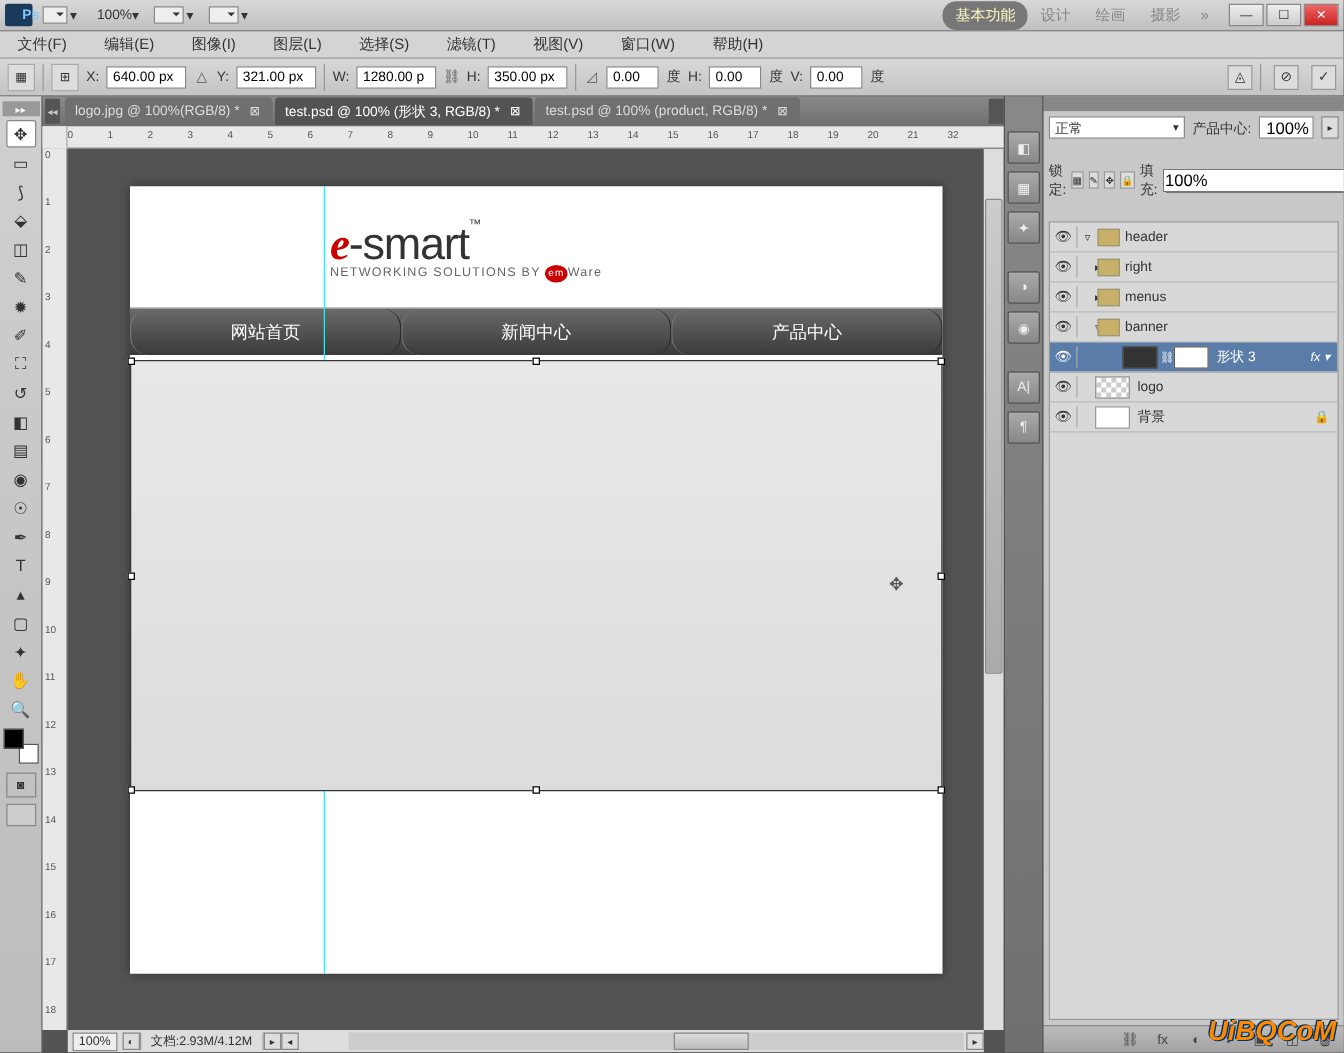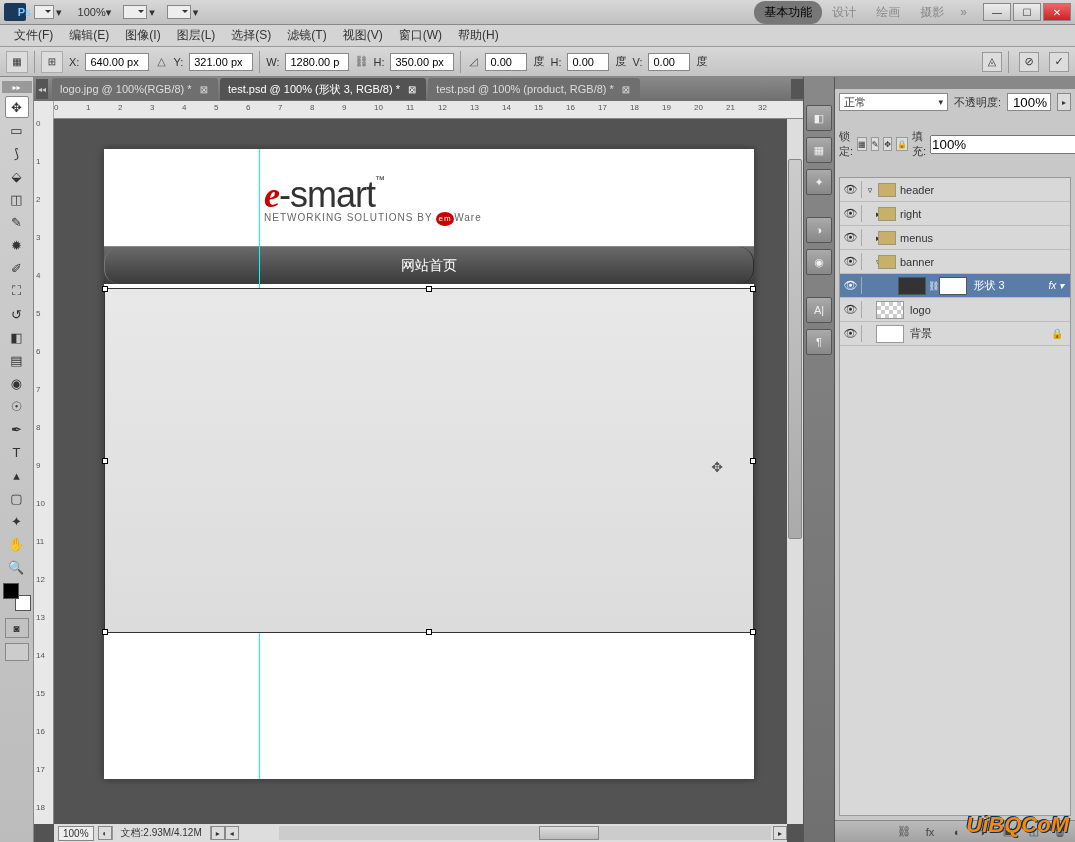--- a/index.html
+++ b/index.html
@@ -7,27 +7,27 @@
 
 
 .app-bar { height: 25px; background: linear-gradient(#d8d8d8,#c0c0c0); border-bottom: 1px solid #888; display: flex; align-items: center; padding: 0 4px; }
 .app-bar .ps-logo { width: 22px; height: 18px; background: #1a3a5c; color: #7ec8ff; display: flex; align-items: center; justify-content: center; font-weight: bold; font-size: 11px; border-radius: 2px; margin-right: 8px; padding-left: 19px; }
 .app-bar .ctrl { margin-right: 12px; font-size: 11px; color: #333; display: flex; align-items: center; }
 .app-bar .dd { width: 20px; height: 14px; border: 1px solid #888; background: #eee; margin-right: 2px; position: relative; }
 .app-bar .dd::after { content:""; position:absolute; right:2px; top:4px; border:3px solid transparent; border-top-color:#333; }
 .app-bar .zoom { margin-left: 4px; }
 .app-bar .spacer { flex: 1; }
 .app-bar .mode-tab { padding: 3px 10px; font-size: 12px; color: #888; }
-.app-bar .mode-tab.active { background: #777; color: #000000; border-radius: 11px; }
+.app-bar .mode-tab.active { background: #777; color: #fef9c3; border-radius: 11px; }
 .winbtns { display: flex; gap: 2px; margin-left: 10px; }
 .winbtn { width: 28px; height: 18px; border: 1px solid #888; background: linear-gradient(#eee,#ccc); display:flex;align-items:center;justify-content:center;font-size:10px;}
 .winbtn.close { background: linear-gradient(#e66,#c22); color: #fff; }
 
 
-.menu-bar { height: 22px; background: #d4d4d4; border-bottom: 1px solid #999; display: flex; align-items: center; padding: 0 6px; gap: 0; }
+.menu-bar { height: 22px; background: #d4d4d4; border-bottom: 1px solid #999; display: flex; align-items: center; padding: 0 6px; gap: 14px; }
 .menu-bar span { padding: 2px 8px; font-size: 12px; cursor: default; }
 
 
 .options-bar { height: 30px; background: linear-gradient(#d8d8d8,#c4c4c4); border-bottom: 1px solid #888; display: flex; align-items: center; padding: 0 6px; gap: 6px; font-size: 11px; }
 .opt-icon { width: 22px; height: 22px; border: 1px solid #aaa; background: #ddd; display:flex;align-items:center;justify-content:center; font-size:10px;}
 .opt-input { background: #fff; border: 1px solid #888; height: 18px; padding: 0 4px; font-size: 11px; width: 64px; }
 .opt-input.sm { width: 42px; }
 .link-ic { width: 12px; height: 18px; display:flex;align-items:center;justify-content:center;color:#555;}
 .options-bar .spacer { flex: 1; }
 .commit-btn { width: 20px; height: 20px; border: 1px solid #999; background:#ddd; display:flex;align-items:center;justify-content:center; margin-left:4px;}
@@ -309,20 +309,22 @@
         </div>
       <div class="canvas-scroll">
         <div class="canvas">
           <div class="guide-v"></div>
           <div class="logo-area">
             <div class="logo"><span class="e">e</span><span>-</span><span>smart</span><span class="tm">™</span></div>
             <div class="tagline"><span>NETWORKING SOLUTIONS BY </span><span class="em">em</span><span>Ware</span></div>
           </div>
           <div class="nav">
             <div class="nav-item">网站首页</div>
+            <div class="nav-item">新闻中心</div>
+            <div class="nav-item">产品中心</div>
           </div>
           <div class="banner-sel">
             <div class="sel-handle sh-tl"></div>
             <div class="sel-handle sh-t"></div>
             <div class="sel-handle sh-tr"></div>
             <div class="sel-handle sh-l"></div>
             <div class="sel-handle sh-r"></div>
             <div class="sel-handle sh-bl"></div>
             <div class="sel-handle sh-b"></div>
             <div class="sel-handle sh-br"></div>
@@ -359,21 +361,21 @@
     <div class="dock-ic">¶</div>
   </div>
 
   <div class="panels">
     <div class="collapse-bar"></div>
     <div class="panel-body">
       <div class="prow">
         <div class="sel">
             <span>正常</span>
           </div>
-        <span>不透明度:</span>
+        <span>产品中心:</span>
         <input class="inpnum" value="100%" style="">
         <div class="arrow-btn">▸</div>
       </div>
       <div class="lock-row">
         <span>锁定:</span>
         <div class="lock-ic">▦</div>
         <div class="lock-ic">✎</div>
         <div class="lock-ic">✥</div>
         <div class="lock-ic">🔒</div>
         <span style="margin-left:auto">填充:</span>

